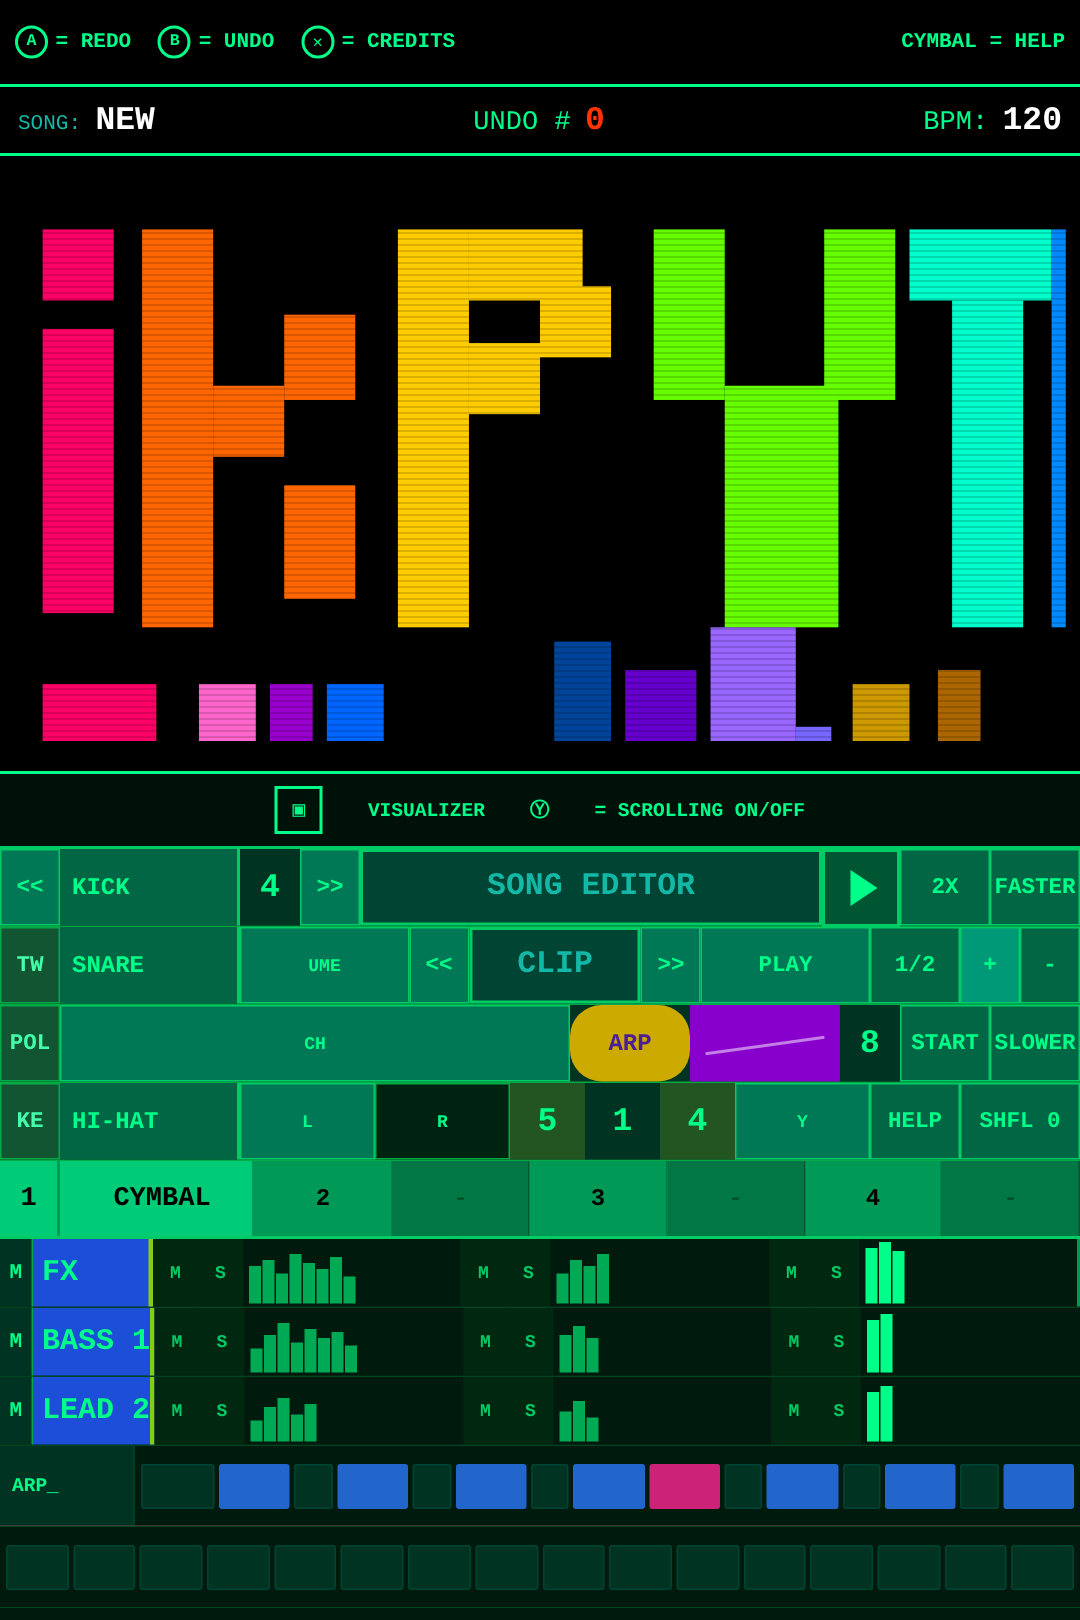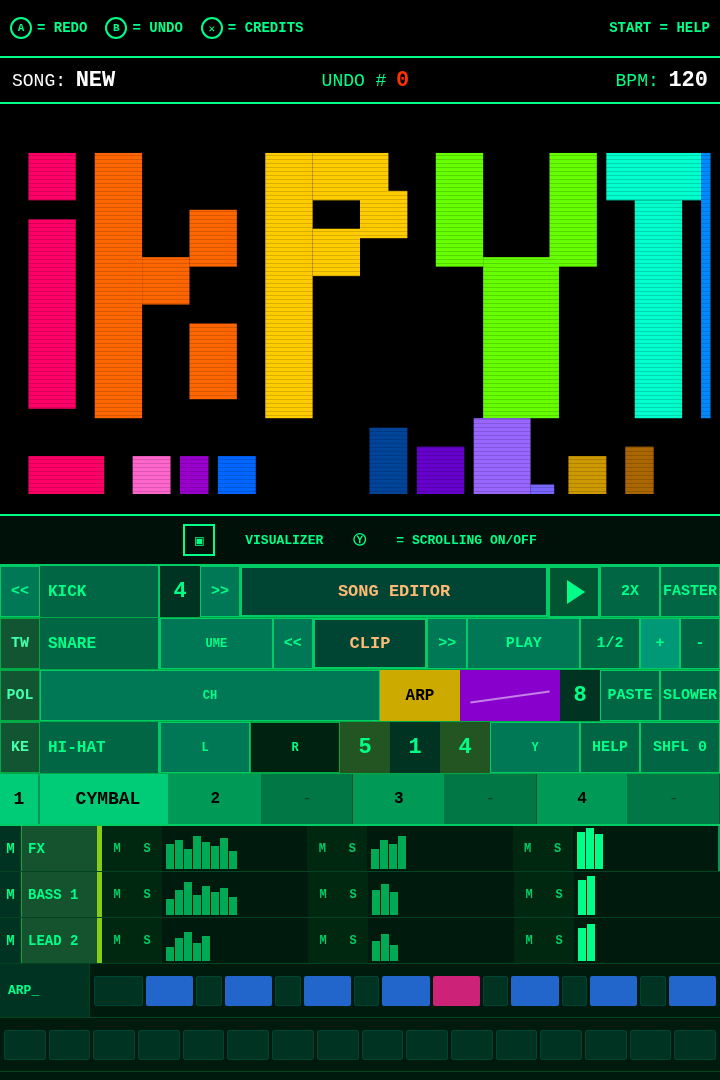--- a/index.html
+++ b/index.html
@@ -56,22 +56,22 @@
       width: 720px;
       height: 46px;
       background: #000;
       border-bottom: 2px solid #00ff88;
       display: flex;
       align-items: center;
       justify-content: space-between;
       padding: 0 12px;
     }
     .song-label {
-      color: #ffffff;
-      font-size: 18px;
+      color: #14b8a6;
+      font-size: 14px;
     }
     .song-value {
       color: #fff;
       font-weight: bold;
       font-size: 22px;
     }
     .clip-label { color: #00ff88; font-size: 18px; }
     .clip-num { color: #ff3300; font-weight: bold; font-size: 22px; }
     .bpm-label { color: #00ff88; font-size: 18px; }
     .bpm-val { color: #fff; font-weight: bold; font-size: 22px; }
@@ -179,22 +179,22 @@
       display: flex;
       align-items: center;
       justify-content: center;
       cursor: pointer;
       font-family: 'Courier New', monospace;
       flex: 1;
     }
 
     .song-editor-btn {
       background: #004433;
-      color: #fdba74;
-      font-size: 17px;
+      color: #14b8a6;
+      font-size: 21px;
       font-weight: bold;
       border: 2px solid #00cc66;
       display: flex;
       align-items: center;
       justify-content: center;
       cursor: pointer;
       font-family: 'Courier New', monospace;
       flex: 2;
     }
 
@@ -221,27 +221,28 @@
       border: 1px solid #00cc66;
       display: flex;
       align-items: center;
       justify-content: center;
       min-width: 60px;
       cursor: pointer;
     }
 
     .yellow-box {
       background: #ccaa00;
-      color: #000000;
+      color: #4c1d95;
       font-size: 16px;
       font-weight: bold;
       display: flex;
       align-items: center;
       justify-content: center;
       min-width: 80px;
+      border-radius: 21px;
     }
     .purple-box {
       background: #8800cc;
       min-width: 100px;
       display: flex; align-items: center; justify-content: center;
       position: relative;
     }
     .purple-line {
       position: absolute;
       top: 50%; left: 10%; right: 10%;
@@ -325,27 +326,27 @@
       background: #003322;
       color: #00ff88;
       font-size: 14px;
       font-weight: bold;
       display: flex; align-items: center; justify-content: center;
       min-width: 22px;
       border-right: 1px solid #00aa44;
     }
     .mix-name {
       color: #00ff88;
-      font-size: 14px;
+      font-size: 20px;
       font-weight: bold;
       display: flex; align-items: center;
       padding-left: 6px;
       min-width: 80px;
-      background: #14532d;
-      border-right: 5px solid #84cc16;
+      background: #1d4ed8;
+      border-right: 3px solid #84cc16;
     }
     .mix-ms {
       color: #00cc66;
       font-size: 12px;
       font-weight: bold;
       display: flex; align-items: center; justify-content: center;
       min-width: 30px;
       background: #002811;
     }
 
@@ -466,21 +467,21 @@
     </div>
     <div class="ctrl-item">
       <div class="ctrl-btn">B</div>
       <span>= UNDO</span>
     </div>
     <div class="ctrl-item">
       <div class="ctrl-btn">✕</div>
       <span>= CREDITS</span>
     </div>
   </div>
-  <div class="start-help">START = HELP</div>
+  <div class="start-help">CYMBAL = HELP</div>
 </div>
 
 <div id="song-bar">
   <div>
     <span class="song-label">SONG:</span>
     <span class="song-value">NEW</span>
   </div>
   <div>
     <span class="clip-label">UNDO #</span>
     <span class="clip-num">0</span>
@@ -579,21 +580,21 @@
   </div>
 
   <div class="ctrl-row">
     <div class="dark-btn" style="min-width:40px; max-width:40px; background:#115533; color:#44ffaa;">POL</div>
     <div class="green-btn" style="min-width:40px; font-size:12px;">CH</div>
     <div class="yellow-box">ARP</div>
     <div class="purple-box">
       <div class="purple-line"></div>
     </div>
     <div class="num-display" style="min-width:40px;">8</div>
-    <div class="speed-btn">PASTE</div>
+    <div class="speed-btn">START</div>
     <div class="speed-btn">SLOWER</div>
   </div>
 
   <div class="ctrl-row">
     <div class="dark-btn" style="min-width:40px; max-width:40px; background:#115533; color:#44ffaa;">KE</div>
     <div class="track-name" style="min-width:120px;">HI-HAT</div>
     <div class="green-btn" style="min-width:30px; font-size:12px;">L</div>
     <div class="dark-btn" style="min-width:30px; font-size:12px;">R</div>
     <div class="num-display" style="min-width:50px; background:#225522;">5</div>
     <div class="num-display" style="min-width:50px;">1</div>

